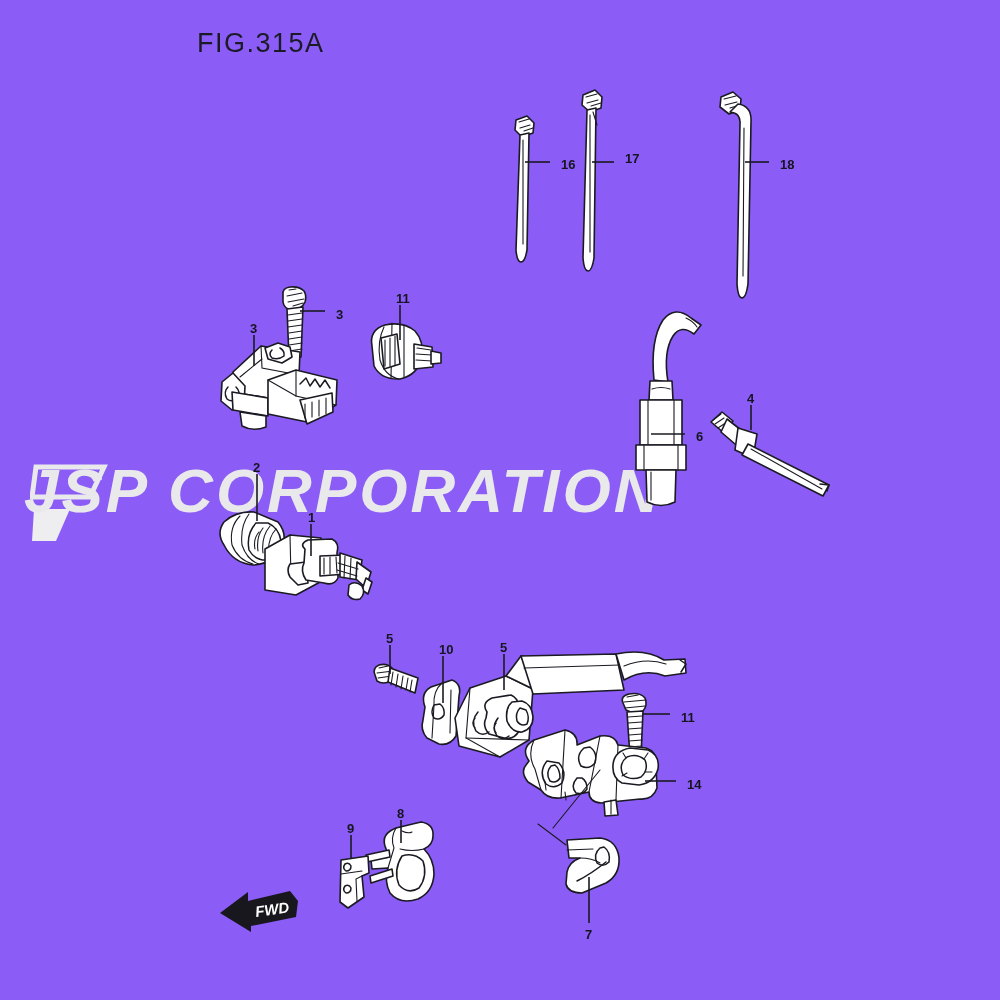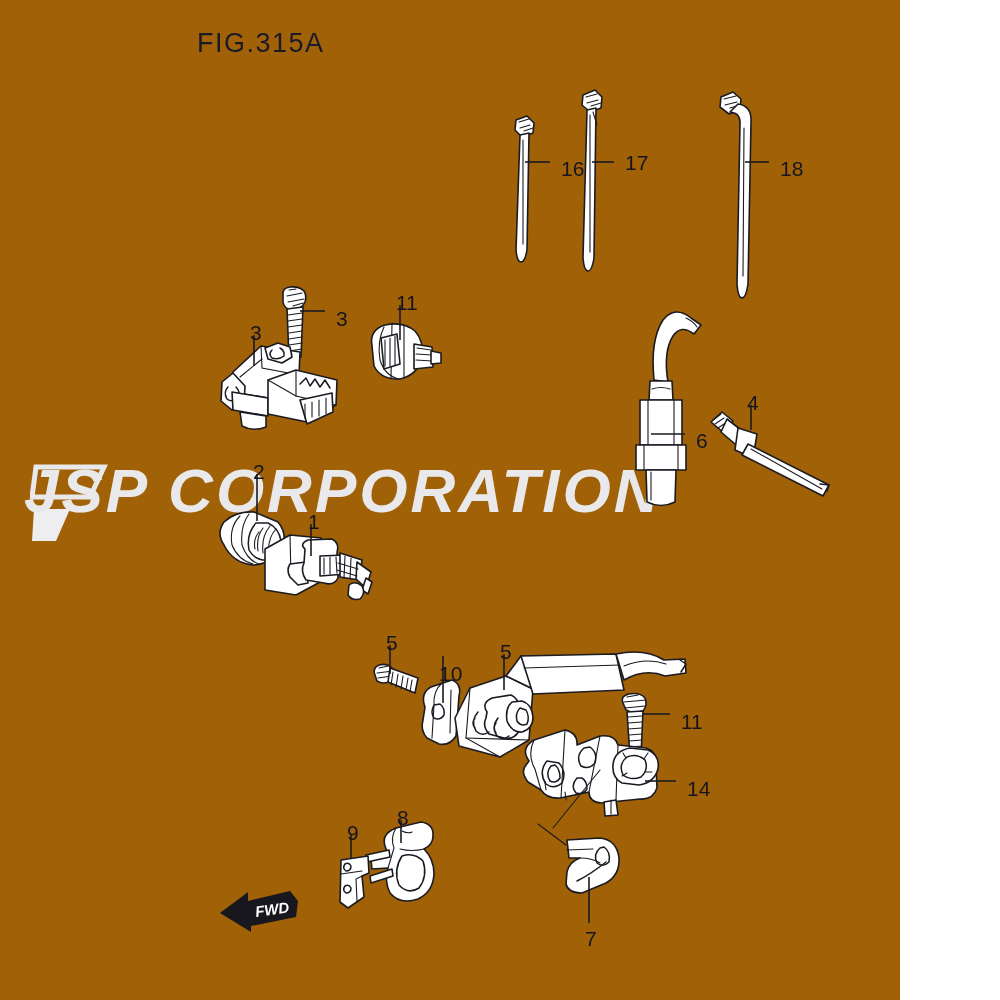--- a/index.html
+++ b/index.html
@@ -5,23 +5,23 @@
   html, body {
     margin: 0;
     padding: 0;
     background: #ffffff;
   }
   body {
     font-family: "Liberation Sans", sans-serif;
   }
   #page {
     position: relative;
-    width: 900px;
+    width: 1000px;
     height: 1000px;
-    background: #a16207;
+    background: #8b5cf6;
     overflow: hidden;
   }
   #fig-title {
     position: absolute;
     left: 197px;
     top: 28px;
     font-size: 27px;
     letter-spacing: 1.5px;
     color: #1b1b28;
     font-family: "Liberation Sans", sans-serif;
@@ -57,22 +57,22 @@
   }
   svg.layer {
     position: absolute;
     left: 0;
     top: 0;
     width: 1000px;
     height: 1000px;
   }
   .calloutnum {
     position: absolute;
-    font-size: 21px;
-    font-weight: normal;
+    font-size: 13px;
+    font-weight: bold;
     color: #15151f;
     font-family: "Liberation Sans", sans-serif;
     line-height: 1;
     white-space: nowrap;
   }
   .fwd-badge {
     position: absolute;
     left: 218px;
     top: 886px;
     width: 82px;
@@ -348,21 +348,21 @@
   <div id="callouts">
       <div class="calloutnum" style="left: 308px; top: 511px;">1</div>
       <div class="calloutnum" style="left: 253px; top: 461px;">2</div>
       <div class="calloutnum" style="left: 250px; top: 322px;">3</div>
       <div class="calloutnum" style="left: 747px; top: 392px;">4</div>
       <div class="calloutnum" style="left: 500px; top: 641px;">5</div>
       <div class="calloutnum" style="left: 696px; top: 430px;">6</div>
       <div class="calloutnum" style="left: 585px; top: 928px;">7</div>
       <div class="calloutnum" style="left: 397px; top: 807px;">8</div>
       <div class="calloutnum" style="left: 347px; top: 822px;">9</div>
-      <div class="calloutnum" style="left: 439px; top: 643px; margin-top: 20px;">10</div>
+      <div class="calloutnum" style="left: 439px; top: 643px;">10</div>
       <div class="calloutnum" style="left: 396px; top: 292px;">11</div>
       <div class="calloutnum" style="left: 687px; top: 778px;">14</div>
       <div class="calloutnum" style="left: 336px; top: 308px;">3</div>
       <div class="calloutnum" style="left: 681px; top: 711px;">11</div>
       <div class="calloutnum" style="left: 386px; top: 632px;">5</div>
       <div class="calloutnum" style="left: 561px; top: 158px;">16</div>
       <div class="calloutnum" style="left: 625px; top: 152px;">17</div>
       <div class="calloutnum" style="left: 780px; top: 158px; text-align: center;">18</div>
     </div>
 

